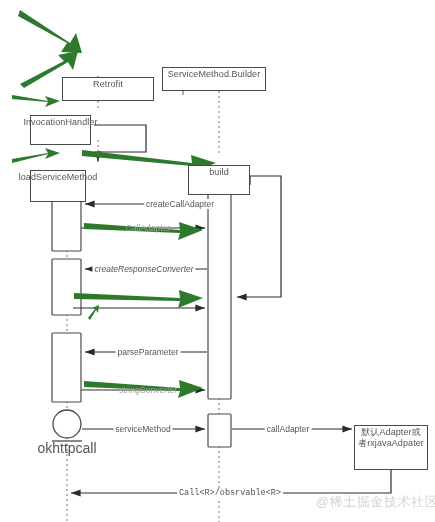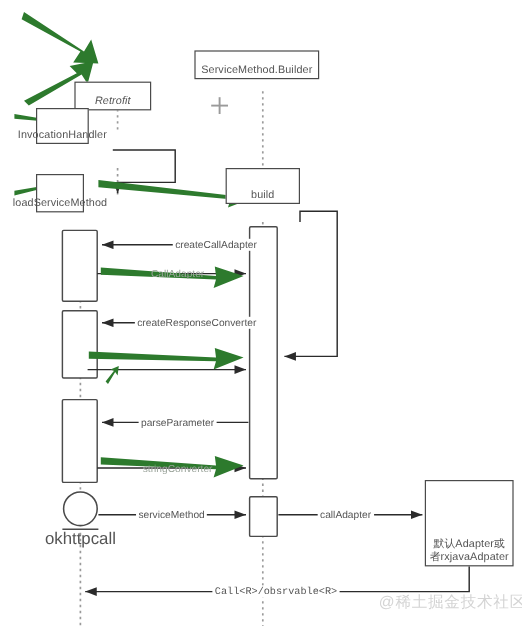--- a/index.html
+++ b/index.html
@@ -23,28 +23,29 @@
     top: 0;
     width: 435px;
     height: 522px;
   }
   .node-box {
     position: absolute;
     box-sizing: border-box;
     border: 1px solid #4a4a4a;
     background: #ffffff;
     display: flex;
-    align-items: flex-end;
+    align-items: flex-start;
     justify-content: center;
     text-align: center;
     color: #555555;
     font-size: 9px;
     line-height: 11px;
     letter-spacing: 0.1px;
     padding: 1px 2px;
+    margin-top: 25px;
   }
   .msg-label {
     position: absolute;
     color: #555555;
     font-size: 8.5px;
     line-height: 10px;
     background: #ffffff;
     padding: 0 2px;
     white-space: nowrap;
     transform: translate(-50%, -50%);
@@ -161,49 +162,49 @@
       <path d="M84,223 L180,230 L179,222 L203,230 L178,240 L180,233 L84,229 Z"></path>
 
       <path d="M74,293 L180,298 L179,290 L203,298 L178,308 L180,301 L74,299 Z"></path>
 
       <path d="M88,318 L95,309 L92,308 L99,305 L98,313 L96,310 L90,320 Z"></path>
 
       <path d="M84,381 L180,388 L179,380 L203,388 L178,398 L180,391 L84,387 Z"></path>
     </g>
   </svg>
 
-  <div class="node-box" style="left:62px; top:68px; width:64px; height:24px;font-style:italic;">
+  <div class="node-box" style="left:62px; top:52px; width:92px; height:24px;">
     <span>Retrofit</span>
   </div>
 
   <div class="node-box" style="left:162px; top:42px; width:104px; height:24px;">
     <span>ServiceMethod.Builder</span>
   </div>
 
-  <div class="node-box" style="left:30px; top:90px; width:44px; height:30px;">
+  <div class="node-box" style="left:30px; top:90px; width:61px; height:30px;">
     <span>InvocationHandler</span>
   </div>
 
-  <div class="node-box" style="left:30px; top:145px; width:40px; height:32px;">
+  <div class="node-box" style="left:30px; top:145px; width:56px; height:32px;">
     <span>loadServiceMethod</span>
   </div>
 
   <div class="node-box" style="left:188px; top:140px; width:62px; height:30px;">
     <span>build</span>
   </div>
 
-  <div class="node-box" style="left:354px; top:400px; width:74px; height:72px;">
+  <div class="node-box" style="left:354px; top:400px; width:74px; height:45px;">
     <span>默认Adapter或者rxjavaAdpater</span>
   </div>
 
   <div class="msg-label" style="left:148px; top:204px;margin-left:32px;">createCallAdapter</div>
 
   <div class="msg-label dim" style="left:148px; top:228px;">CallAdapter</div>
 
-  <div class="msg-label" style="left:164px; top:269px;">createResponseConverter</div>
+  <div class="msg-label" style="left:144px; top:269px;font-style:italic;">createResponseConverter</div>
 
 
   <div class="msg-label" style="left:148px; top:352px;">parseParameter</div>
 
   <div class="msg-label dim" style="left:148px; top:390px;">stringConverter</div>
 
   <div class="msg-label" style="left:143px; top:429px;">serviceMethod</div>
 
   <div class="msg-label" style="left:288px; top:429px;">callAdapter</div>
 

